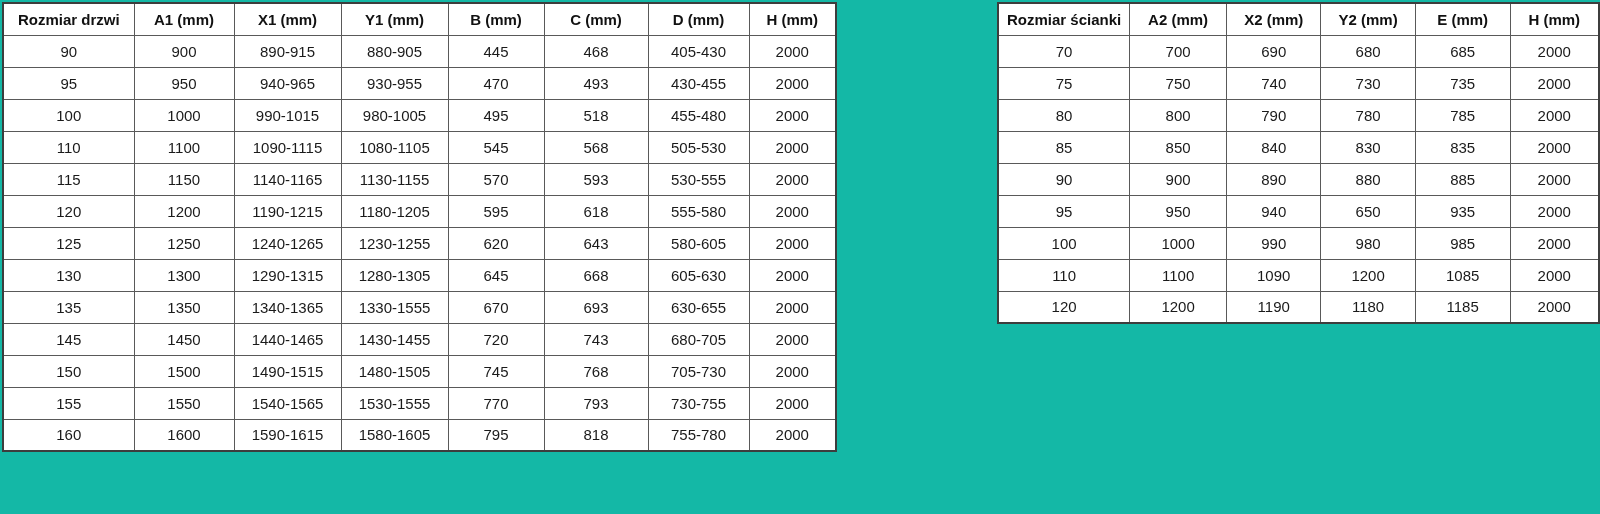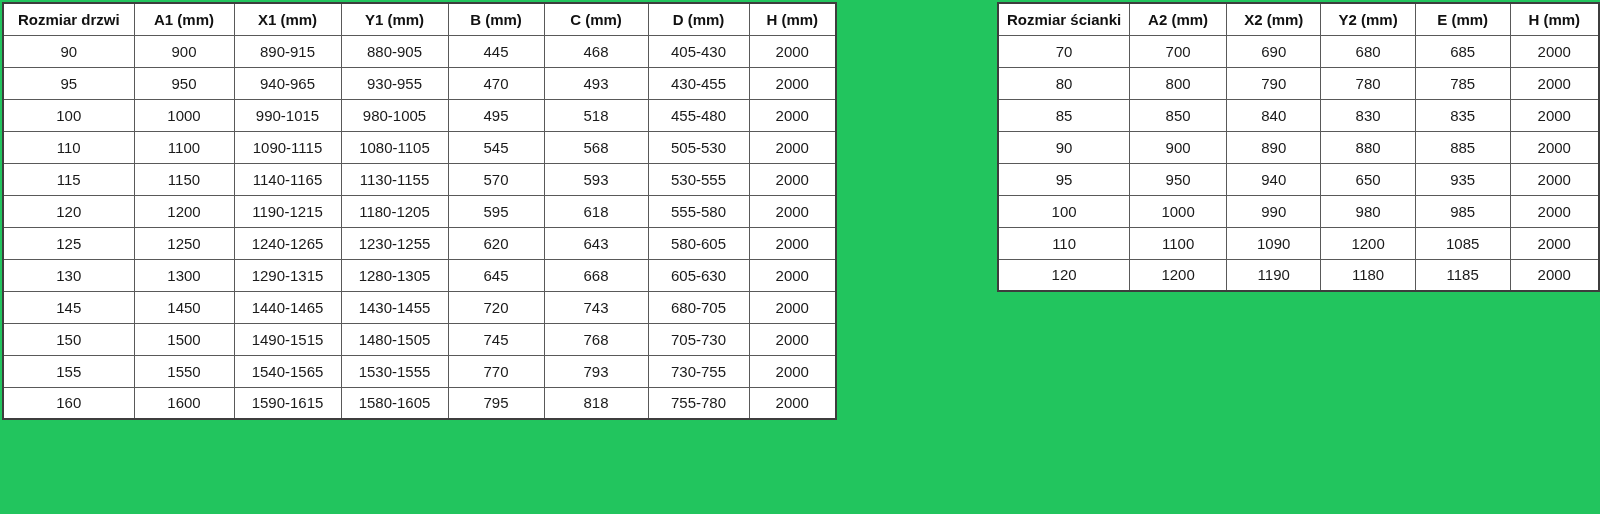--- a/index.html
+++ b/index.html
@@ -1,20 +1,20 @@
 <!DOCTYPE html>
 <html><head>
 <meta charset="utf-8">
 <style>
   html, body { margin: 0; padding: 0; background: #ffffff; }
   .canvas {
     position: relative;
     width: 1600px;
     height: 514px;
-    background: #22c55e;
+    background: #14b8a6;
     font-family: "Liberation Sans", sans-serif;
     color: #1a1a1a;
   }
   table.tbl {
     position: absolute;
     top: 2px;
     border-collapse: collapse;
     table-layout: fixed;
     border: 2px solid #3d3d3d;
     background: #ffffff;
@@ -137,20 +137,30 @@
           <td>130</td>
           <td>1300</td>
           <td>1290-1315</td>
           <td>1280-1305</td>
           <td>645</td>
           <td>668</td>
           <td>605-630</td>
           <td>2000</td>
         </tr>
         <tr>
+          <td>135</td>
+          <td>1350</td>
+          <td>1340-1365</td>
+          <td>1330-1555</td>
+          <td>670</td>
+          <td>693</td>
+          <td>630-655</td>
+          <td>2000</td>
+        </tr>
+        <tr>
           <td>145</td>
           <td>1450</td>
           <td>1440-1465</td>
           <td>1430-1455</td>
           <td>720</td>
           <td>743</td>
           <td>680-705</td>
           <td>2000</td>
         </tr>
         <tr>
@@ -208,20 +218,28 @@
       <tbody>
         <tr>
           <td>70</td>
           <td>700</td>
           <td>690</td>
           <td>680</td>
           <td>685</td>
           <td>2000</td>
         </tr>
         <tr>
+          <td>75</td>
+          <td>750</td>
+          <td>740</td>
+          <td>730</td>
+          <td>735</td>
+          <td>2000</td>
+        </tr>
+        <tr>
           <td>80</td>
           <td>800</td>
           <td>790</td>
           <td>780</td>
           <td>785</td>
           <td>2000</td>
         </tr>
         <tr>
           <td>85</td>
           <td>850</td>

